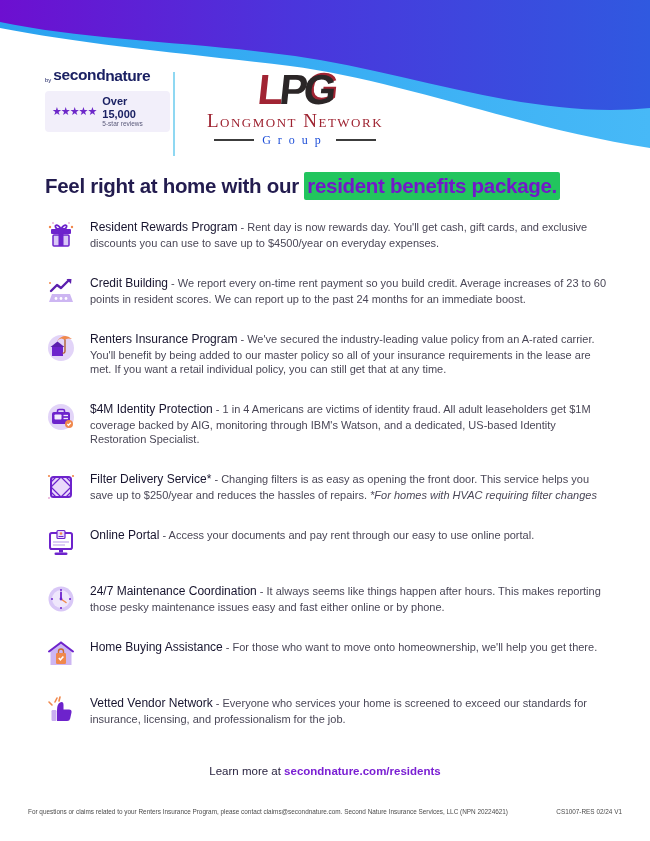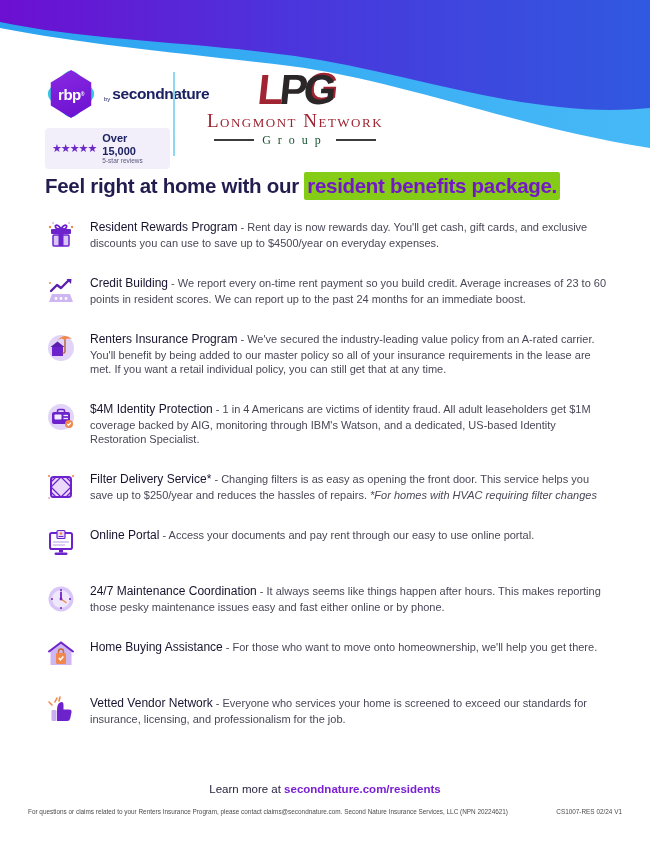--- a/index.html
+++ b/index.html
@@ -36,34 +36,34 @@
   .logo-divider { position:absolute; left:128px; top:4px; width:2px; height:84px; background:#8fd8f2; }
   .lpg-block { position:absolute; left:140px; top:4px; width:220px; display:flex; flex-direction:column; align-items:center; }
   .lpg-monogram { display:flex; line-height:0.85; transform:skewX(-6deg); letter-spacing:-4px; font-weight:bold; font-size:42px; }
   .lpg-l { color:#a12433; }
   .lpg-p { color:#2b2627; }
   .lpg-g { color:#2b2627; text-shadow:2px -2px 0 #a12433; }
   .lpg-name { font-family:"Liberation Serif", serif; font-variant:small-caps; font-size:19px;
     color:#9e2230; letter-spacing:1.5px; margin-top:2px; white-space:nowrap; }
   .lpg-group-row { display:flex; align-items:center; gap:8px; margin-top:1px; }
   .lpg-rule { width:40px; height:1.5px; background:#3c3c3c; }
-  .lpg-group { font-family:"Liberation Serif", serif; font-size:12px; color:#14532d; letter-spacing:7px; }
+  .lpg-group { font-family:"Liberation Serif", serif; font-size:12px; color:#1d4ed8; letter-spacing:7px; }
   
   .heading { position:absolute; left:45px; top:174px; font-size:20.5px; font-weight:bold;
     letter-spacing:-0.3px; color:#231c4f; white-space:nowrap; }
-  .heading .hl { color:#7318c9; background:#84cc16; padding:2px 3px 3px 3px; border-radius:2px; }
+  .heading .hl { color:#7318c9; background:#22c55e; padding:2px 3px 3px 3px; border-radius:2px; }
   
   .benefits { position:absolute; left:45px; top:219px; width:568px; display:flex; flex-direction:column; gap:24px; }
   .benefit { display:flex; gap:13px; align-items:flex-start; }
   .b-icon { width:32px; height:32px; flex:0 0 auto; }
   .b-text { font-size:11px; line-height:1.32; color:#4a4757; padding-top:1px; }
   .b-title { font-weight:normal; color:#17142e; font-size:12px; }
   .b-note { font-style:italic; }
   
-  .learn { position:absolute; top:783px; left:0; width:650px; text-align:center; font-size:11.5px; color:#2a2440; }
+  .learn { position:absolute; top:765px; left:0; width:650px; text-align:center; font-size:11.5px; color:#2a2440; }
   .learn a { color:#7a1fd3; font-weight:bold; text-decoration:none; }
   .legal { position:absolute; top:808px; left:28px; right:28px; display:flex; justify-content:space-between; gap:30px;
     font-size:6.4px; color:#4b4b4b; }
   .legal .code { white-space:nowrap; }
 </style>
 </head>
 <body>
 
 <svg class="hero" viewBox="0 0 650 152" preserveAspectRatio="none">
   <defs>
@@ -77,27 +77,20 @@
         <stop offset="1" stop-color="#3059e0"></stop>
     </linearGradient>
   </defs>
   <path fill="url(#gLight)" d="M0,0 H650 V148 C520,128 400,80 290,66 C190,54 80,44 0,28 Z"></path>
   <path fill="url(#gMain)" d="M0,0 H650 V108 C530,120 410,72 295,56 C195,42 85,40 0,22 Z"></path>
 </svg>
 
 <div class="logos">
   <div class="rbp-block">
     <div class="rbp-row">
-      <div class="rbp-badge">
-        <div class="rbp-teal"></div>
-        <div class="rbp-purple">
-            <span class="rbp-text">rbp</span>
-            <span class="rbp-text rbp-reg">®</span>
-          </div>
-      </div>
       <div class="sn-wordmark">
         <span class="sn-by">by</span>
         <span class="sn-stack">
           <span class="sn-line">second</span>
           <span class="sn-line sn-line2">nature</span>
         </span>
       </div>
     </div>
     <div class="review-badge">
       <span class="stars">★★★★★</span>

